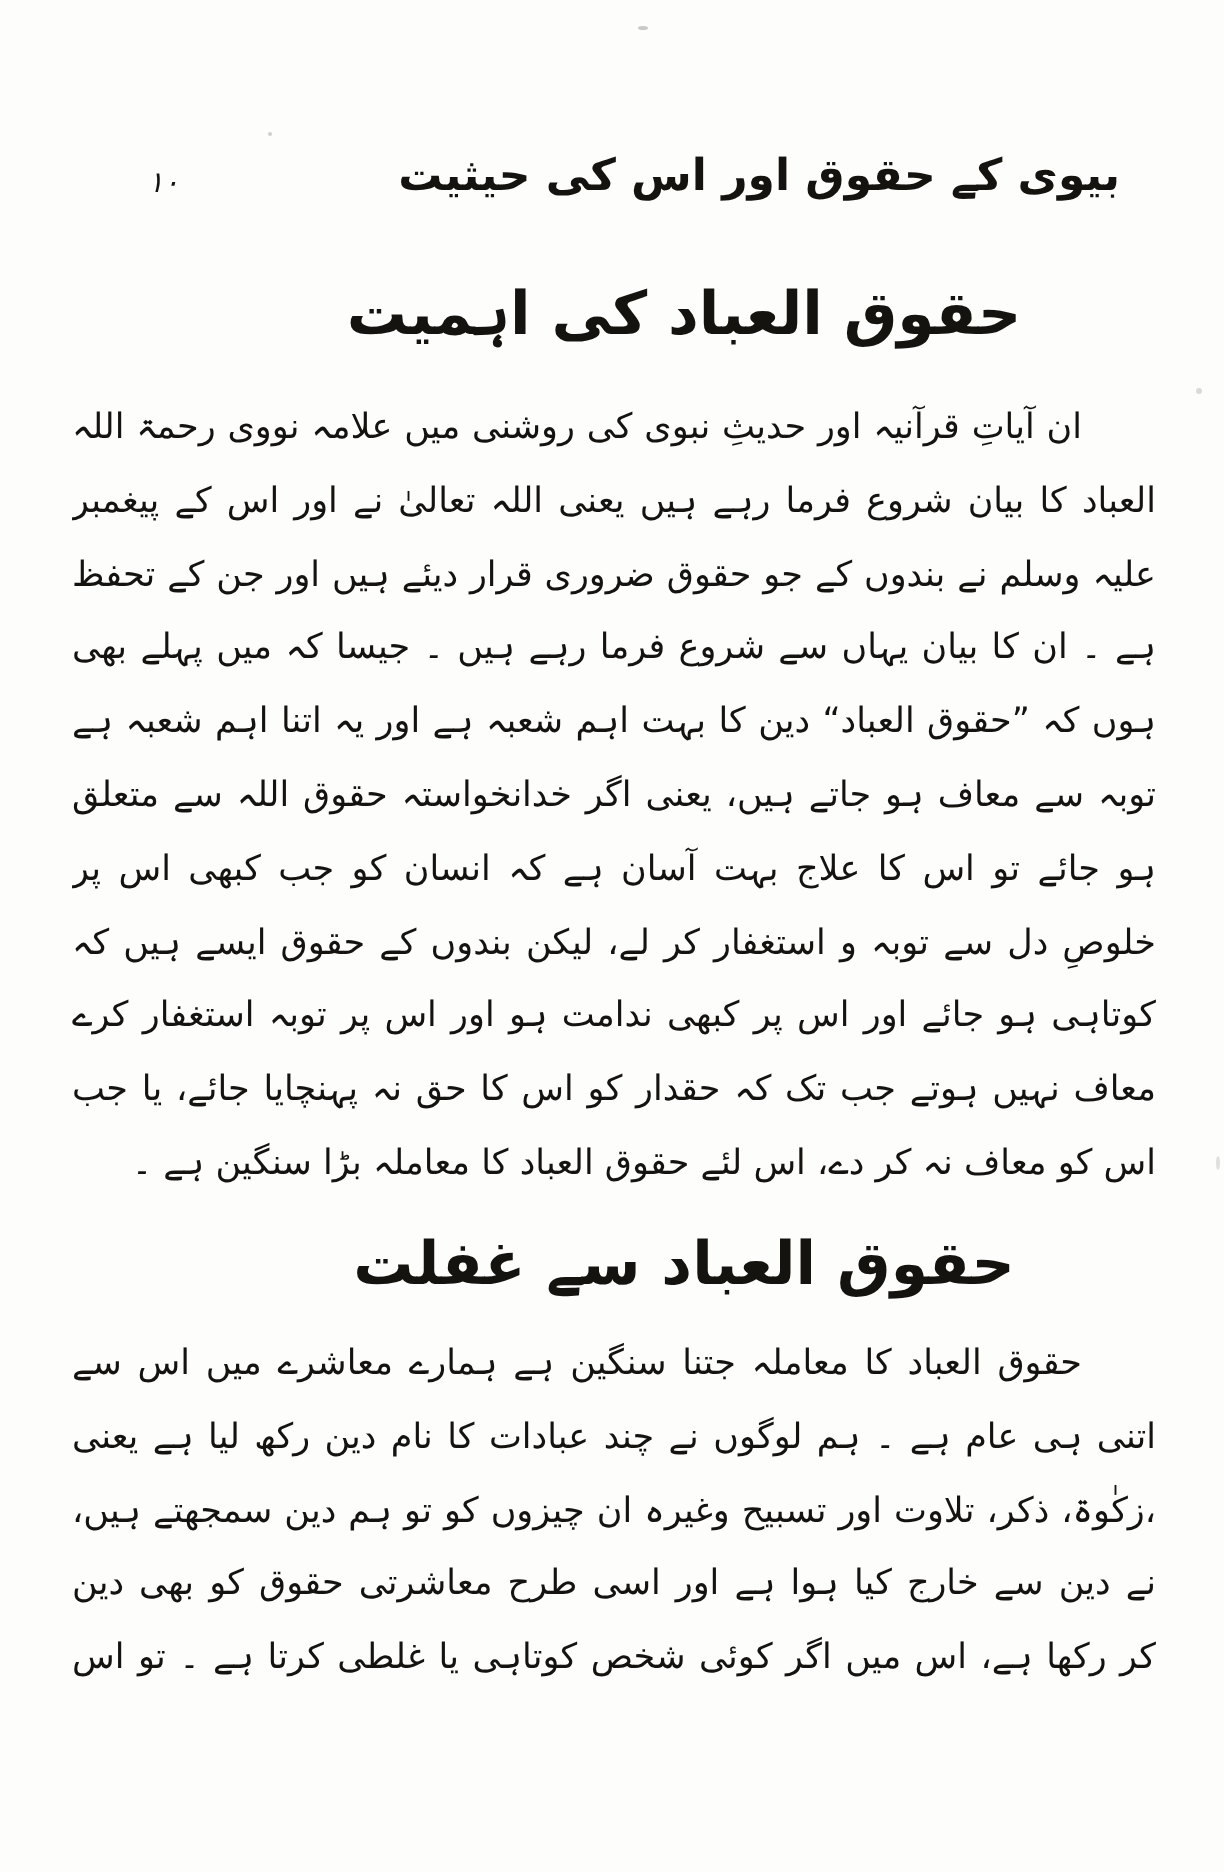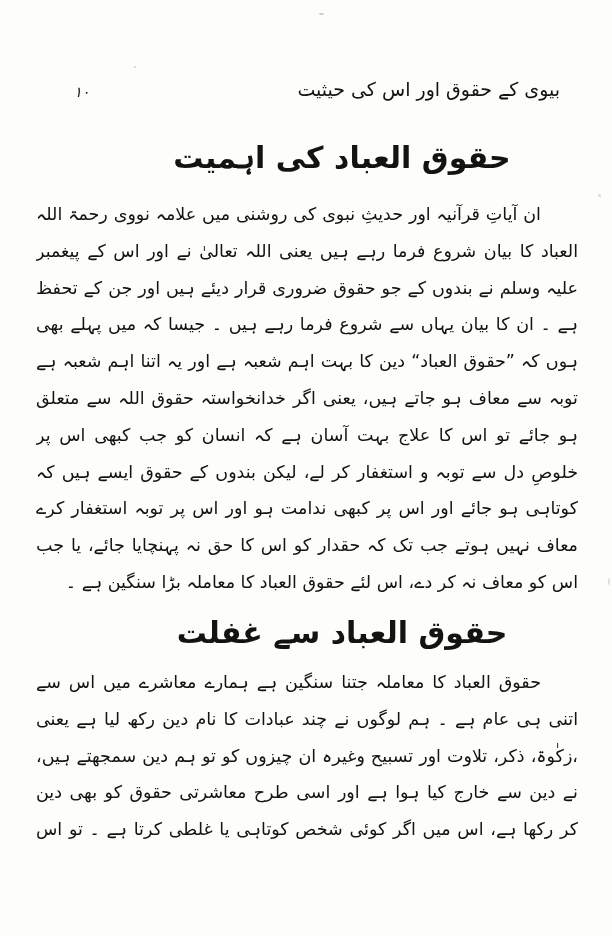--- a/index.html
+++ b/index.html
@@ -9,23 +9,24 @@
     margin: 0 auto;
     background: #fdfdfb;
     color: #151310;
     font-family: "DejaVu Sans", sans-serif;
     direction: rtl;
     overflow: hidden;
   }
   
   .running-title {
     position: absolute; top: 76px; right: 52px;
-    font-size: 19px; line-height: 26px;
+    font-size: 22px; line-height: 26px;
     letter-spacing: 0.2px;
     white-space: nowrap;
+    font-weight: bold;
   }
   .page-num {
     position: absolute; top: 82px; left: 74px;
     font-size: 14.5px; line-height: 20px; font-style: italic;
   }
   
   .sec-heading {
     position: absolute; left: 0; right: 0;
     margin: 0;
     text-align: center;

